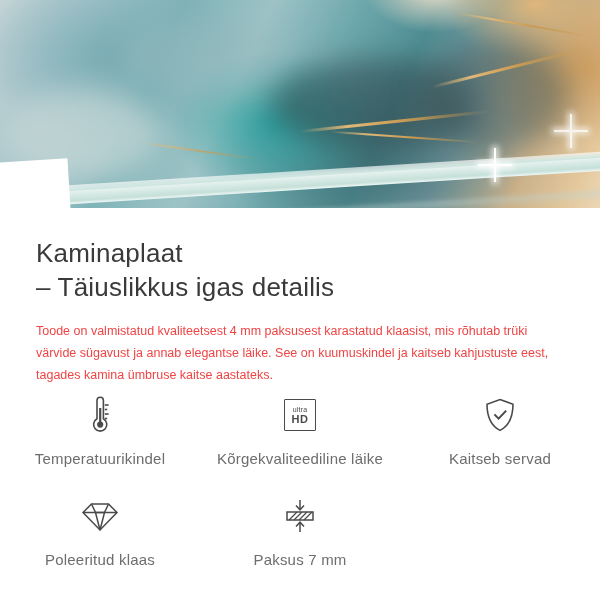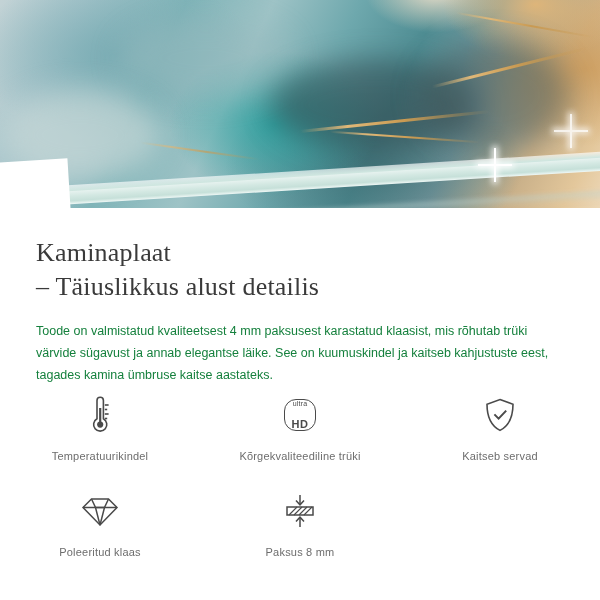--- a/index.html
+++ b/index.html
@@ -151,34 +151,34 @@
   
   .content {
     position: absolute;
     left: 0;
     top: 222px;
     width: 600px;
   }
   .headline {
     margin: 0;
     padding: 14px 36px 0 36px;
-    font-family: Liberation Serif, serif;
+    font-family: Liberation Sans, sans-serif;
     font-weight: 400;
     color: #3a3a3a;
     font-size: 26px;
     line-height: 34px;
     letter-spacing: 0.2px;
   }
   .headline .line2 {
     display: block;
   }
   .paragraph {
     margin: 0;
     padding: 16px 36px 0 36px;
-    color: #15803d;
+    color: #ef4444;
     font-size: 12.5px;
     line-height: 22px;
     max-width: 540px;
   }
 
   
   .features {
     position: absolute;
     left: 0;
     top: 170px;
@@ -195,34 +195,34 @@
   }
   .feature-icon {
     width: 46px;
     height: 46px;
     display: flex;
     align-items: center;
     justify-content: center;
     margin-bottom: 12px;
   }
   .feature-label {
-    font-size: 11px;
+    font-size: 15px;
     color: #6d6d6d;
     letter-spacing: 0.2px;
     text-align: center;
   }
   .ultrahd {
     width: 30px;
     height: 30px;
     border: 1.6px solid #4a4a4a;
-    border-radius: 12px;
+    border-radius: 1px;
     display: flex;
     flex-direction: column;
     align-items: center;
-    justify-content: space-between;
+    justify-content: center;
     line-height: 1;
   }
   .ultrahd .u1 {
     font-size: 7px;
     color: #4a4a4a;
     letter-spacing: 0.2px;
     margin-bottom: 1px;
   }
   .ultrahd .u2 {
     font-size: 11px;
@@ -257,21 +257,21 @@
       <div class="white-below"></div>
     </div>
 
     <div class="sparkle sp1"></div>
     <div class="sparkle sp2"></div>
   </div>
 
   <div class="content">
     <h1 class="headline">
       <span>Kaminaplaat</span>
-      <span class="line2">– Täiuslikkus alust detailis</span>
+      <span class="line2">– Täiuslikkus igas detailis</span>
     </h1>
 
     <p class="paragraph">Toode on valmistatud kvaliteetsest 4 mm paksusest karastatud klaasist, mis rõhutab trüki värvide sügavust ja annab elegantse läike. See on kuumuskindel ja kaitseb kahjustuste eest, tagades kamina ümbruse kaitse aastateks.</p>
 
     <div class="features">
 
       <div class="feature">
         <div class="feature-icon">
           <svg width="40" height="42" viewBox="0 0 40 42" fill="none" stroke="#4a4a4a" stroke-width="1.6">
             <path d="M17 6.5a3.2 3.2 0 0 1 6.4 0v18.3a6.6 6.6 0 1 1-6.4 0z"></path>
@@ -286,21 +286,21 @@
         <div class="feature-label">Temperatuurikindel</div>
       </div>
 
       <div class="feature">
         <div class="feature-icon">
           <div class="ultrahd">
             <span class="u1">ultra</span>
             <span class="u2">HD</span>
           </div>
         </div>
-        <div class="feature-label">Kõrgekvaliteediline trüki</div>
+        <div class="feature-label">Kõrgekvaliteediline läike</div>
       </div>
 
       <div class="feature">
         <div class="feature-icon">
           <svg width="38" height="42" viewBox="0 0 38 42" fill="none" stroke="#4a4a4a" stroke-width="1.6">
             <path d="M19 5.5 L32 10.2 C32 22 28.4 31.5 19 36.4 C9.6 31.5 6 22 6 10.2 Z"></path>
             <path d="M13.4 20.4 L17.6 24.6 L25.2 16.6" stroke-width="2"></path>
           </svg>
         </div>
         <div class="feature-label">Kaitseb servad</div>
@@ -323,18 +323,18 @@
         <div class="feature-icon">
           <svg width="40" height="40" viewBox="0 0 40 40" fill="none" stroke="#4a4a4a" stroke-width="1.5">
             <line x1="20" y1="4" x2="20" y2="13"></line>
             <path d="M16 9.5 L20 13.8 L24 9.5"></path>
             <rect x="7" y="16" width="26" height="8"></rect>
             <path d="M9 24 L17 16 M14 24 L22 16 M19 24 L27 16 M24 24 L32 16" stroke-width="1.2"></path>
             <line x1="20" y1="36" x2="20" y2="27"></line>
             <path d="M16 30.5 L20 26.2 L24 30.5"></path>
           </svg>
         </div>
-        <div class="feature-label">Paksus 8 mm</div>
+        <div class="feature-label">Paksus 7 mm</div>
       </div>
 
     </div>
   </div>
 </div>
 
 </body></html>

